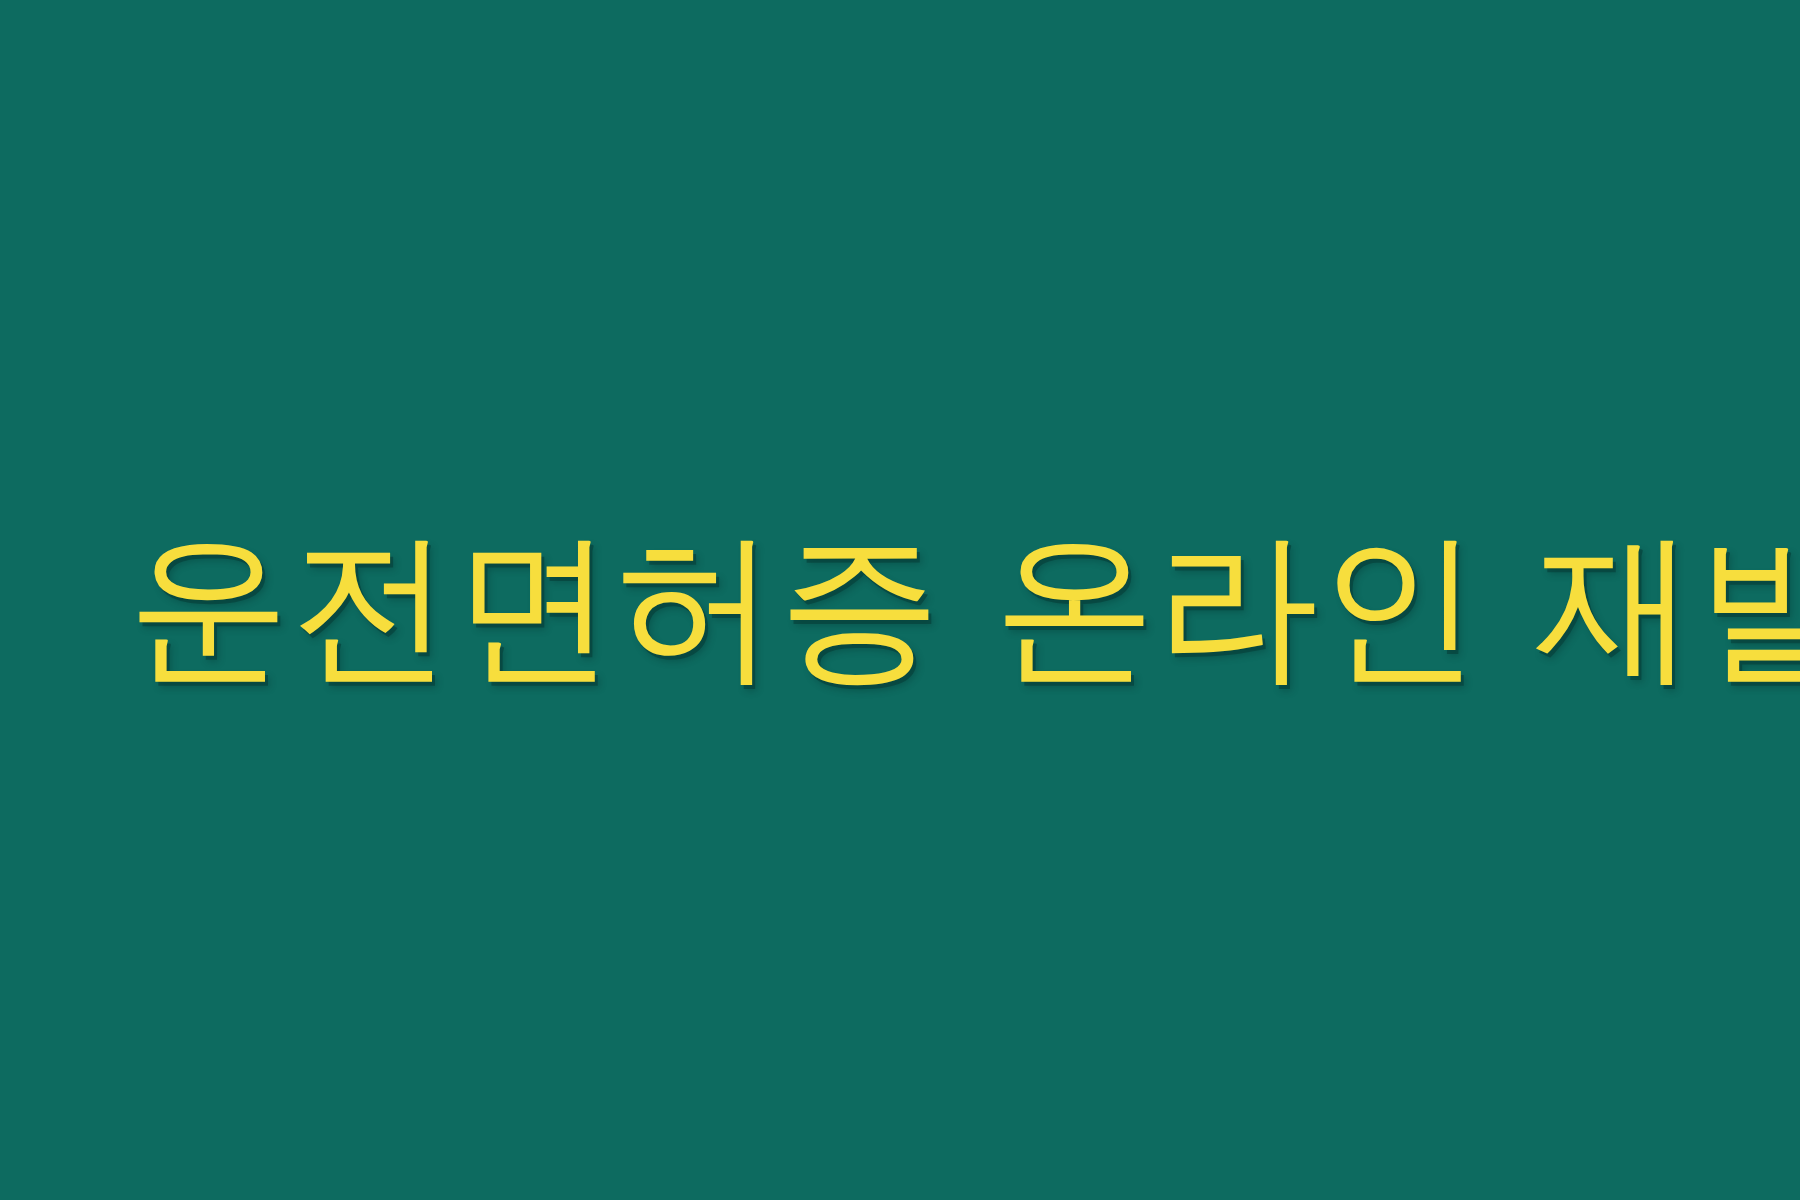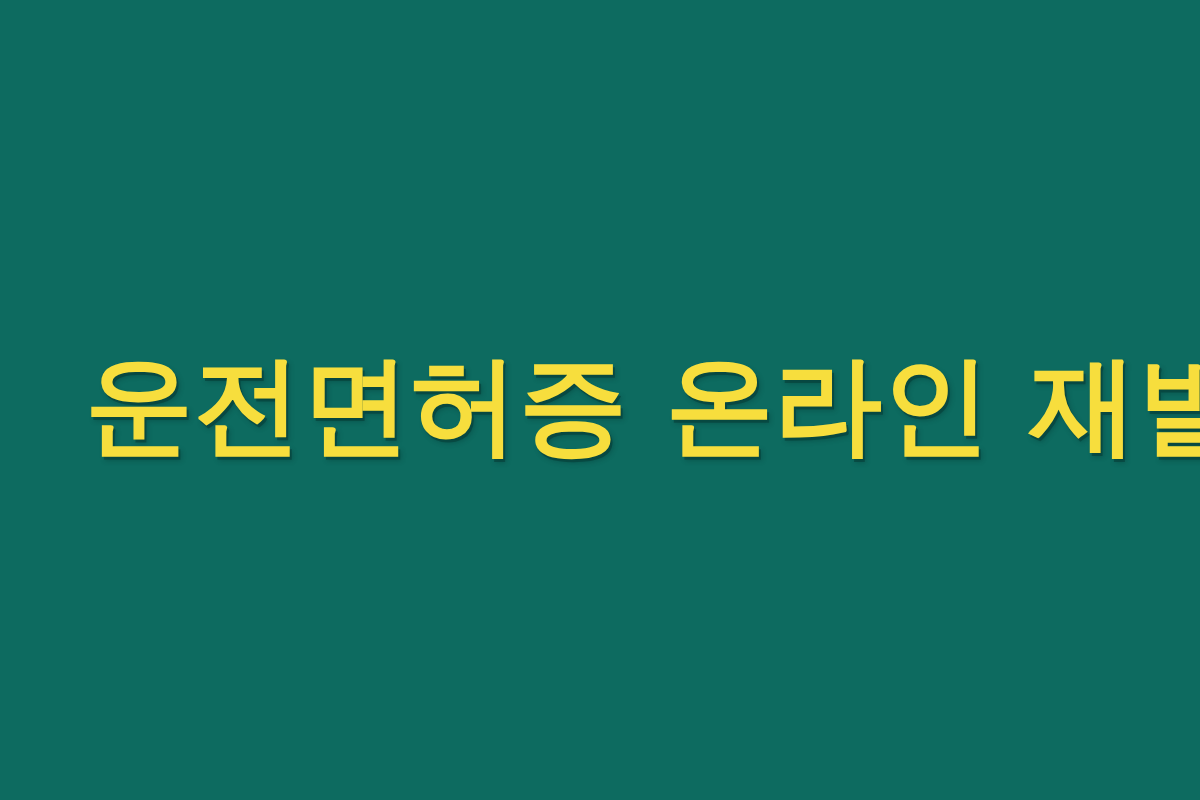--- a/index.html
+++ b/index.html
@@ -32,21 +32,21 @@
     transform: translateY(5px);
   }
 
   #title-text {
     margin: 0;
     display: block;
     color: #f7de3d;
     font-family: "DejaVu Sans", "Liberation Sans", sans-serif;
     font-size: 108px;
     line-height: 1.27;
-    font-weight: 700;
+    font-weight: 400;
     letter-spacing: 0.5px;
     word-break: keep-all;
     overflow-wrap: break-word;
     text-shadow:
        2px 3px 0 rgba(6, 58, 52, 0.55),
        3px 4px 5px rgba(4, 44, 39, 0.30);
     -webkit-font-smoothing: antialiased;
   }
 
   

